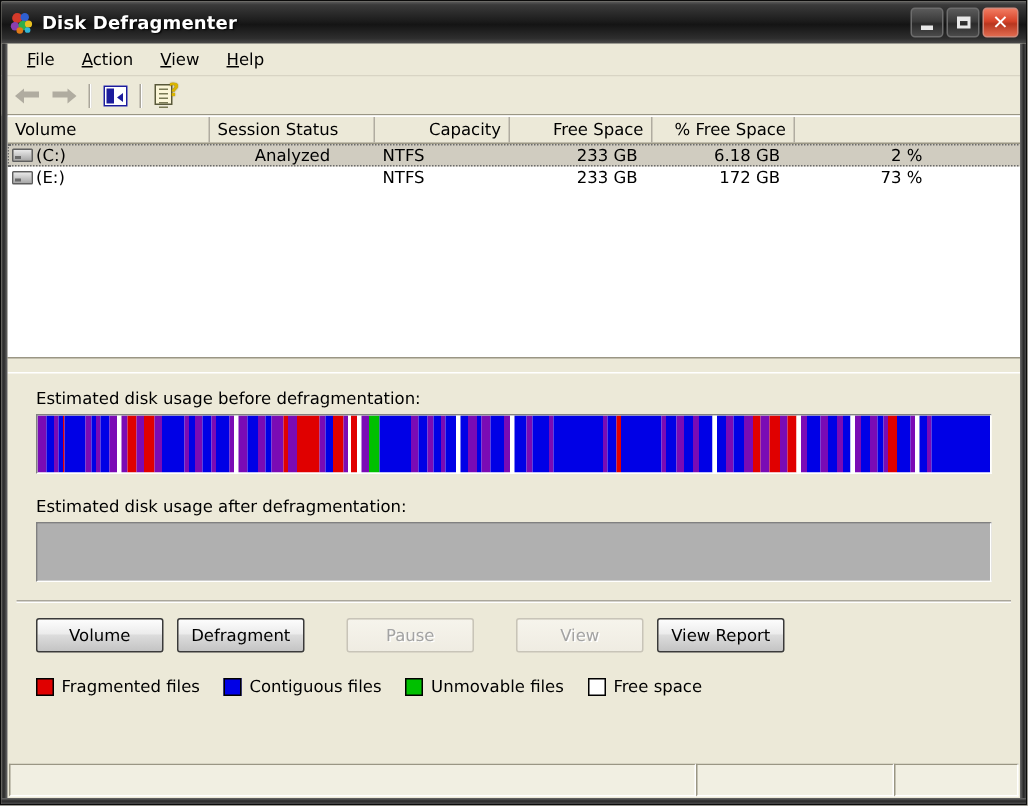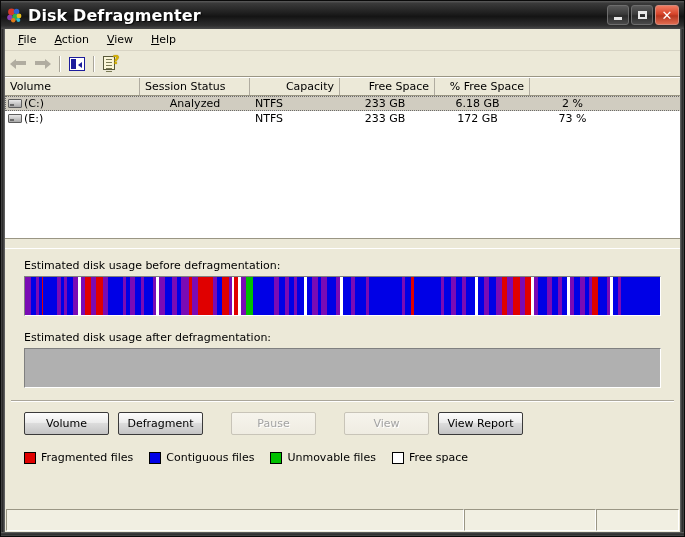--- a/index.html
+++ b/index.html
@@ -70,21 +70,21 @@
   }
   .title-icon {
     width: 17px;
     height: 17px;
     margin-right: 5px;
     flex: 0 0 17px;
     position: relative;
   }
   .title-text {
     color: #ffffff;
-    font-size: 16px;
+    font-size: 12px;
     font-weight: bold;
     font-family: "DejaVu Sans", "Liberation Sans", sans-serif;
     text-shadow: 1px 1px 1px rgba(0,0,0,0.8);
     letter-spacing: 0.1px;
     white-space: nowrap;
   }
   .win-buttons {
     margin-left: auto;
     display: flex;
     align-items: center;
@@ -293,21 +293,21 @@
   }
   .cell {
     font-size: 11px;
     color: #000;
     padding: 0 5px;
     box-sizing: border-box;
     white-space: nowrap;
     overflow: hidden;
     font-family: "DejaVu Sans", "Liberation Sans", sans-serif;
   }
-  .cell.r { text-align: center; }
+  .cell.r { text-align: right; }
   .cell.vol {
     display: flex;
     align-items: center;
     gap: 2px;
     padding-left: 3px;
   }
   .drive-icon {
     width: 14px; height: 9px;
     background: linear-gradient(to bottom, #e9e9e9 0%, #cfcfcf 40%, #a8a8a8 100%);
     border: 1px solid #5e5e5e;

